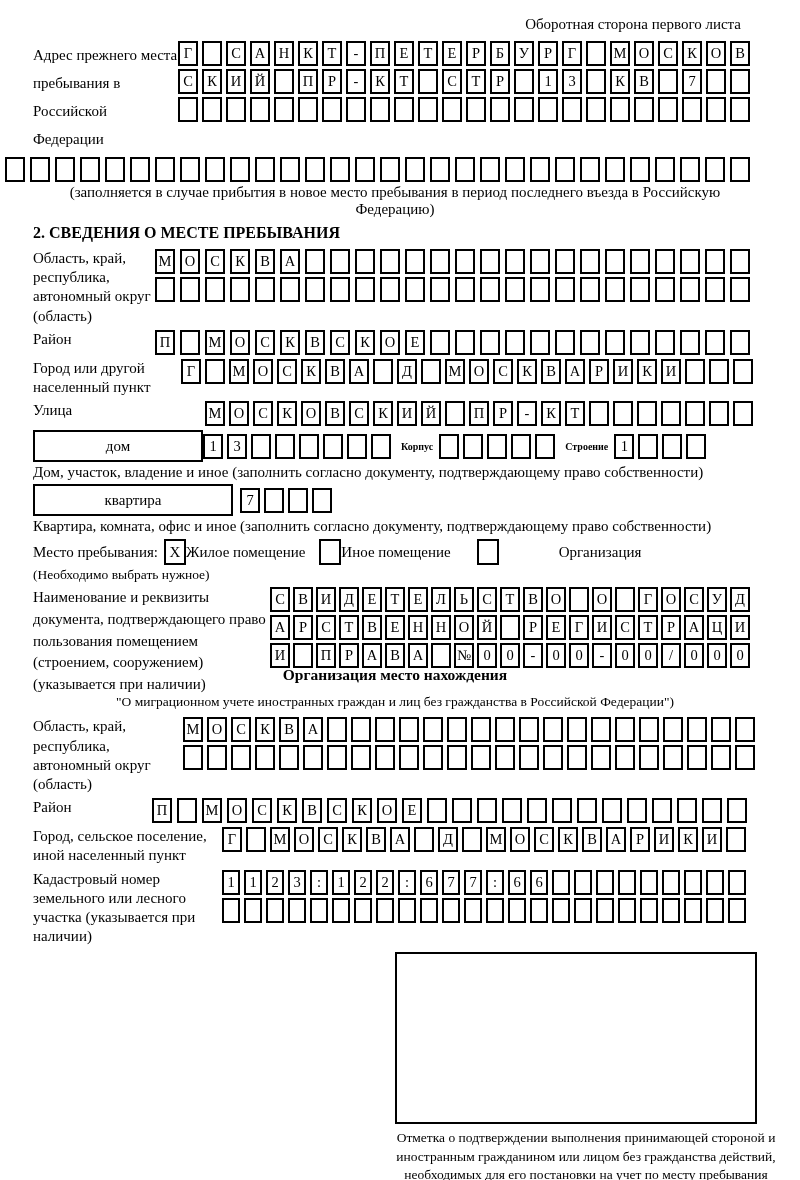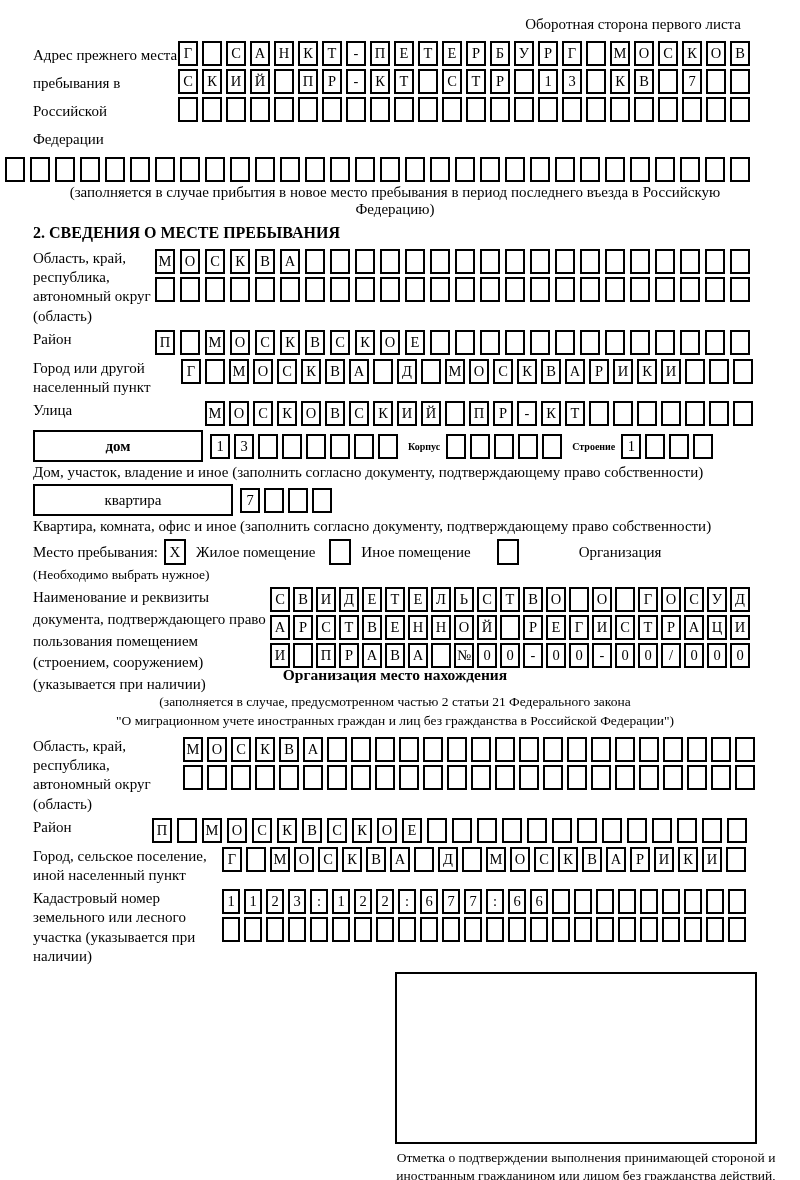--- a/index.html
+++ b/index.html
@@ -29,28 +29,28 @@
 
   .fullrow{margin-left:-28px;margin-top:0;}
 
   .caption{font-size:15px;margin:2px 0 3px;}
   .caption.center{text-align:center;}
   .h2{font-weight:700;font-size:16px;margin:6px 0 7px;}
   .h3{font-weight:700;font-size:15.5px;text-align:center;margin:0 0 8px;}
 
   .house-row{display:flex;align-items:center;margin:3px 0 2px;}
   .widebox{border:2px solid #000;height:32px;box-sizing:border-box;display:flex;align-items:center;justify-content:center;font-size:15px;}
-  .widebox.dom{width:170px;margin-right:7px;font-weight:bold;}
+  .widebox.dom{width:170px;}
   .widebox.kv{width:200px;margin-right:7px;}
   .inline-label{font-size:10px;margin:0 6px 0 10px;white-space:nowrap;font-weight:bold;}
 
   .chk-row{display:flex;align-items:center;margin-top:4px;}
   .chk{flex:0 0 22px;width:22px;height:26px;border:2px solid #000;box-sizing:border-box;text-align:center;line-height:22px;font-size:15px;}
   .chk-row .opt-label{font-size:15px;}
-  .ml6{margin-left:6px;} .ml10{margin-left:10px;} .ml14{margin-left:14px;} .ml26{margin-left:26px;} .ml48{margin-left:60px;}
+  .ml6{margin-left:6px;} .ml10{} .ml14{margin-left:14px;} .ml26{margin-left:26px;} .ml48{margin-left:60px;}
   .chk-note{font-size:13.5px;margin:2px 0 4px 0;}
 
   .fact-head{margin-top:-34px;}
   .note-center{text-align:center;font-size:13.5px;line-height:1.45;}
 
   .stamp-box{width:362px;height:172px;border:2px solid #000;box-sizing:border-box;margin-left:362px;margin-top:6px;}
   .stamp-note{width:410px;margin-left:348px;text-align:center;font-size:13.5px;line-height:1.35;margin-top:5px;}
 </style>
 </head>
 <body>
@@ -447,21 +447,20 @@
           <span class="cell">/</span>
           <span class="cell">0</span>
           <span class="cell">0</span>
           <span class="cell">0</span>
         </div>
     </div>
   </div>
 
   <div class="fact-head">
     <div class="h3">Организация место нахождения</div>
-    <div class="note-center">(заполняется в случае, предусмотренном частью 2 статьи 21 Федерального закона</div>
     <div class="note-center" style="margin-bottom:6px;">"О миграционном учете иностранных граждан и лиц без гражданства в Российской Федерации")</div>
   </div>
 
   <div class="frow">
     <div class="flabel w150">Область, край, республика, автономный округ (область)</div>
     <div class="rows">
       <div class="cells">
           <span class="cell">М</span>
           <span class="cell">О</span>
           <span class="cell">С</span>

